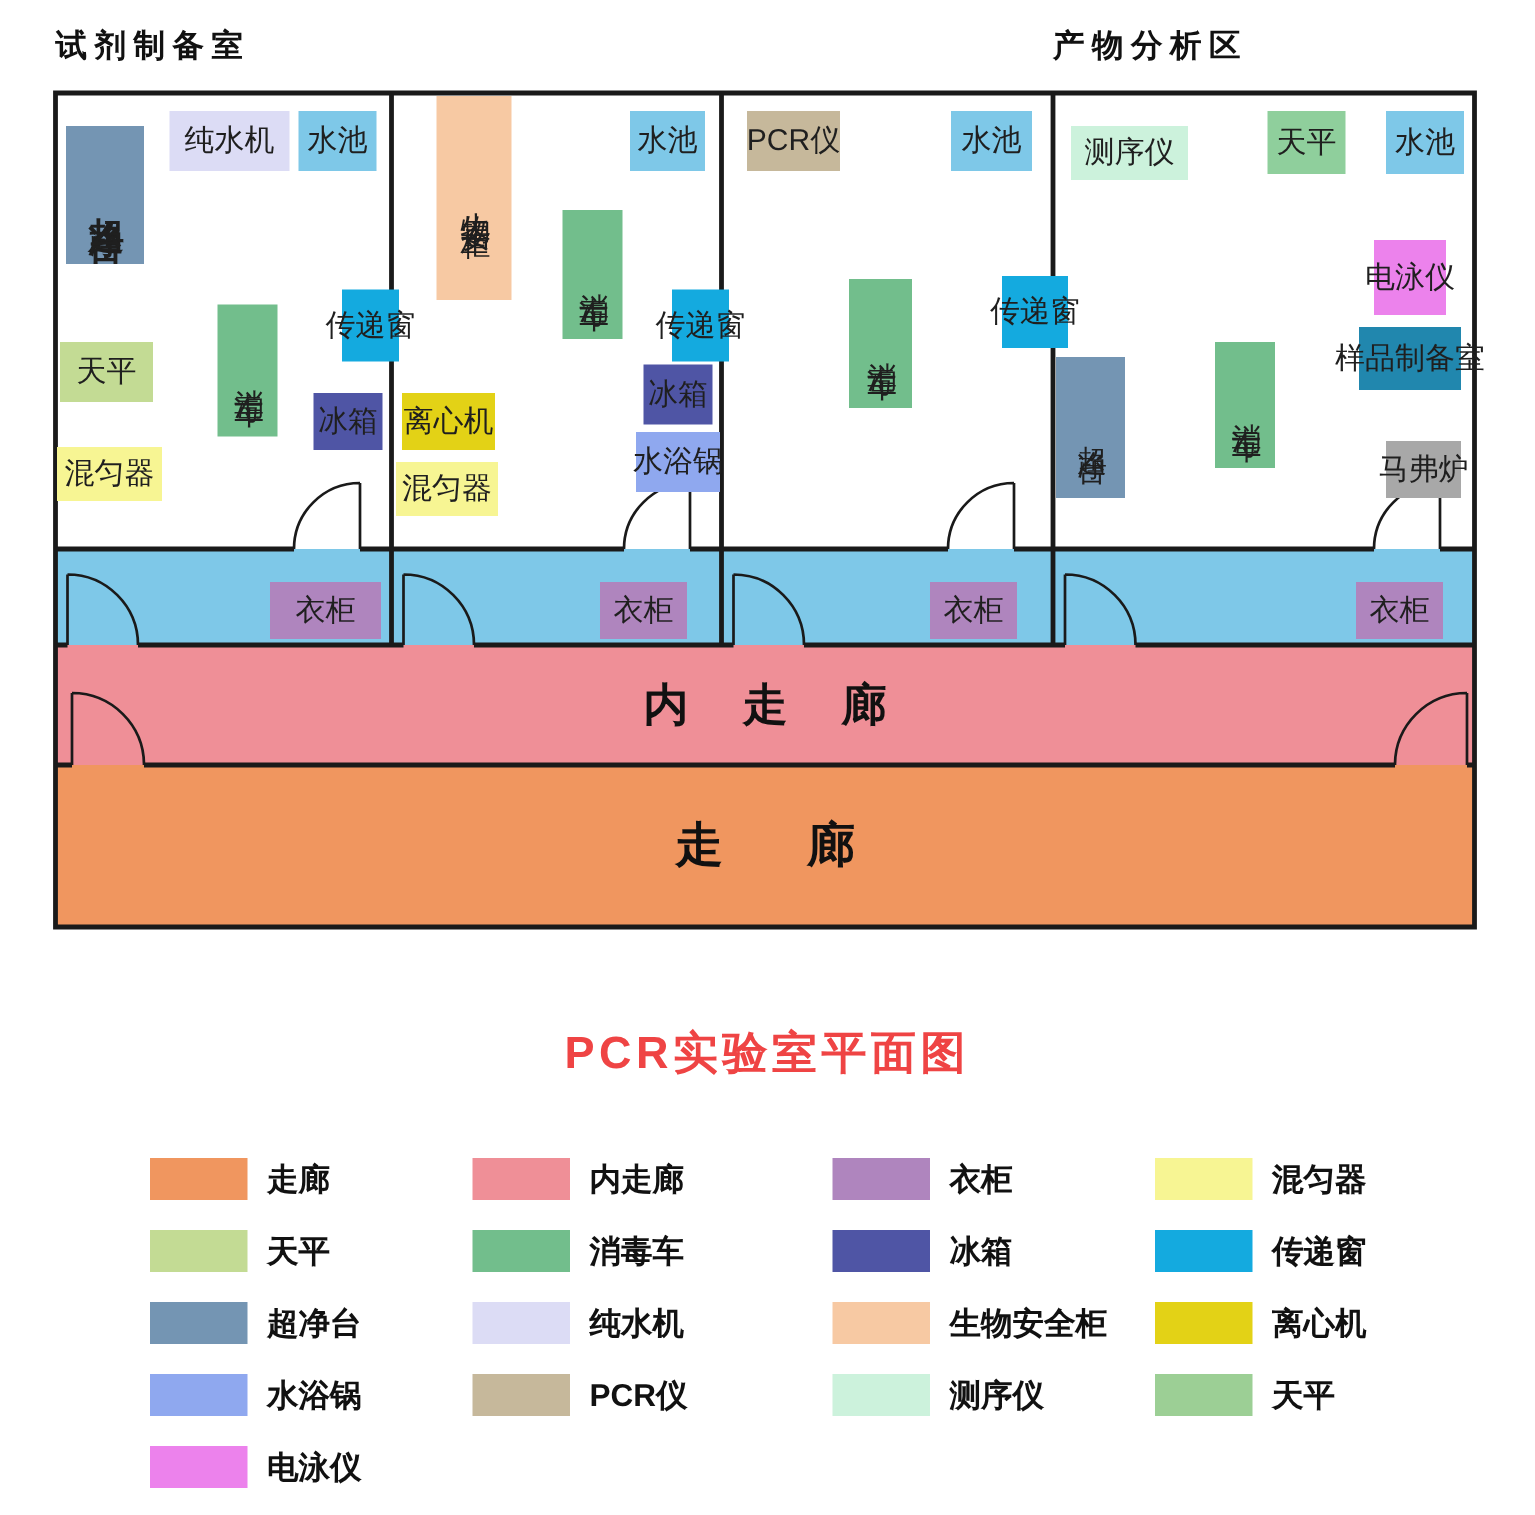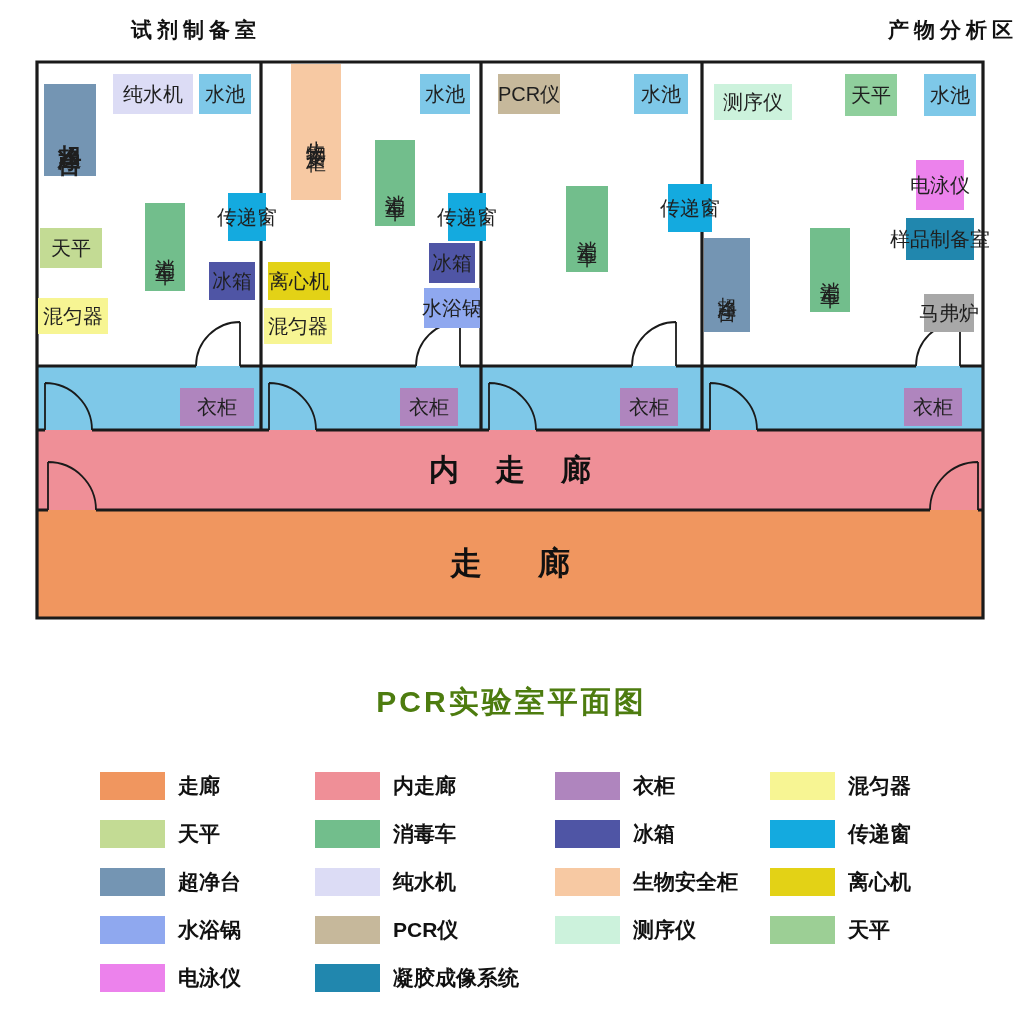--- a/index.html
+++ b/index.html
@@ -1,24 +1,24 @@
 <!DOCTYPE html>
 <html><head>
 <meta charset="utf-8">
 <style>
   html,body{margin:0;padding:0;background:#ffffff;}
   body{width:1023px;height:1010px;font-family:"Liberation Sans","DejaVu Sans",sans-serif;color:#1f1f1f;}
   .canvas{position:relative;width:1023px;height:1010px;overflow:hidden;}
 
   
-  .room-label{position:absolute;top:16px;text-align:right;font-size:21px;font-weight:bold;letter-spacing:5px;color:#111;}
+  .room-label{position:absolute;top:16px;text-align:left;font-size:21px;font-weight:bold;letter-spacing:5px;color:#111;}
   .rl1{left:37px;width:224px;}
   .rl2{left:261px;width:220px;}
   .rl3{left:481px;width:221px;}
-  .rl4{left:737px;width:281px;}
+  .rl4{left:702px;width:281px;}
 
   
   .zone{position:absolute;left:37px;width:946px;display:flex;align-items:center;justify-content:center;}
   .zone.buffer{top:366px;height:64px;}
   .zone.inner{top:430px;height:80px;}
   .zone.corridor{top:510px;height:108px;}
   .zone-label{font-weight:bold;color:#111;white-space:nowrap;}
   .inner-label{font-size:30px;letter-spacing:36px;padding-left:36px;}
   .corridor-label{font-size:32px;letter-spacing:56px;padding-left:56px;}
 
@@ -26,21 +26,21 @@
   svg.plan{position:absolute;left:0;top:0;z-index:2;pointer-events:none;}
 
   
   #equip-layer{position:absolute;left:0;top:0;width:1023px;height:640px;z-index:3;}
   .equip{position:absolute;display:flex;align-items:center;justify-content:center;
          font-size:20px;line-height:1.05;color:#1f1f1f;white-space:nowrap;overflow:visible;}
   .equip.vertical{writing-mode:vertical-rl;text-orientation:upright;letter-spacing:3px;}
 
   
   .title{position:absolute;top:682px;left:0;width:1023px;text-align:center;
-         font-size:30px;font-weight:bold;letter-spacing:3px;color:#4d7c0f;}
+         font-size:30px;font-weight:bold;letter-spacing:3px;color:#ef4444;}
 
   
   .legend{position:absolute;left:100px;top:772px;width:880px;display:grid;
           grid-template-columns:215px 240px 215px 253px;row-gap:20px;z-index:3;}
   .legend-entry{display:flex;align-items:center;height:28px;}
   .legend-swatch{width:65px;height:28px;flex:0 0 65px;}
   .legend-label{margin-left:13px;font-size:21px;font-weight:bold;color:#111;white-space:nowrap;}
 </style>
 </head>
 <body>
@@ -177,19 +177,15 @@
         <span class="legend-label">测序仪</span>
       </div>
       <div class="legend-entry">
         <div class="legend-swatch" style="background: rgb(156, 207, 149);"></div>
         <span class="legend-label">天平</span>
       </div>
       <div class="legend-entry">
         <div class="legend-swatch" style="background: rgb(236, 130, 236);"></div>
         <span class="legend-label">电泳仪</span>
       </div>
-      <div class="legend-entry">
-        <div class="legend-swatch" style="background: rgb(33, 135, 174);"></div>
-        <span class="legend-label">凝胶成像系统</span>
-      </div>
     </div>
 
 </div>
 
 </body></html>

